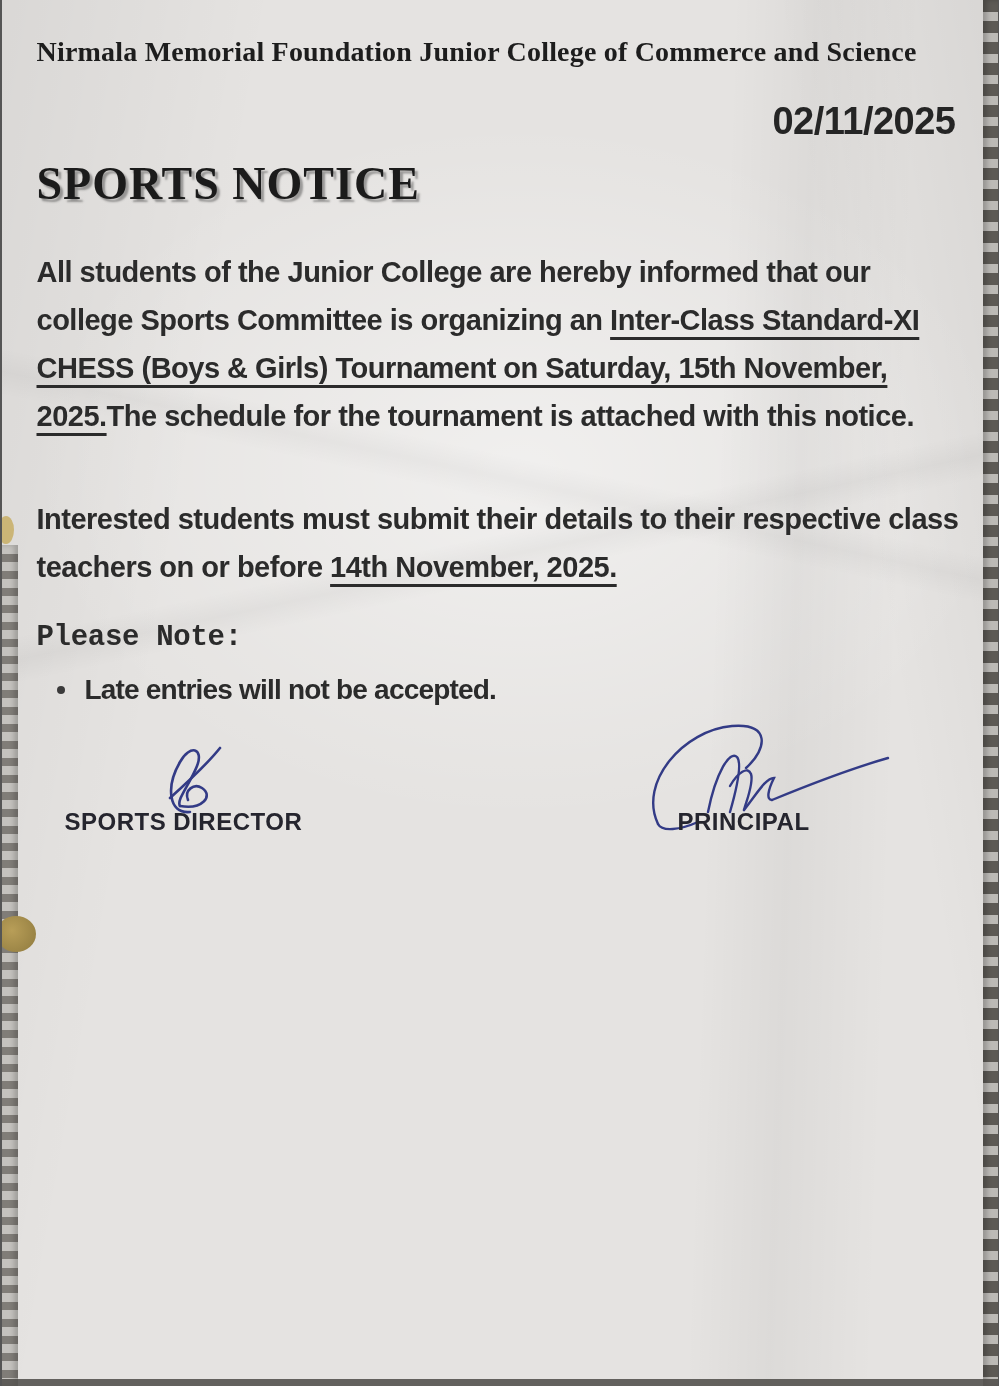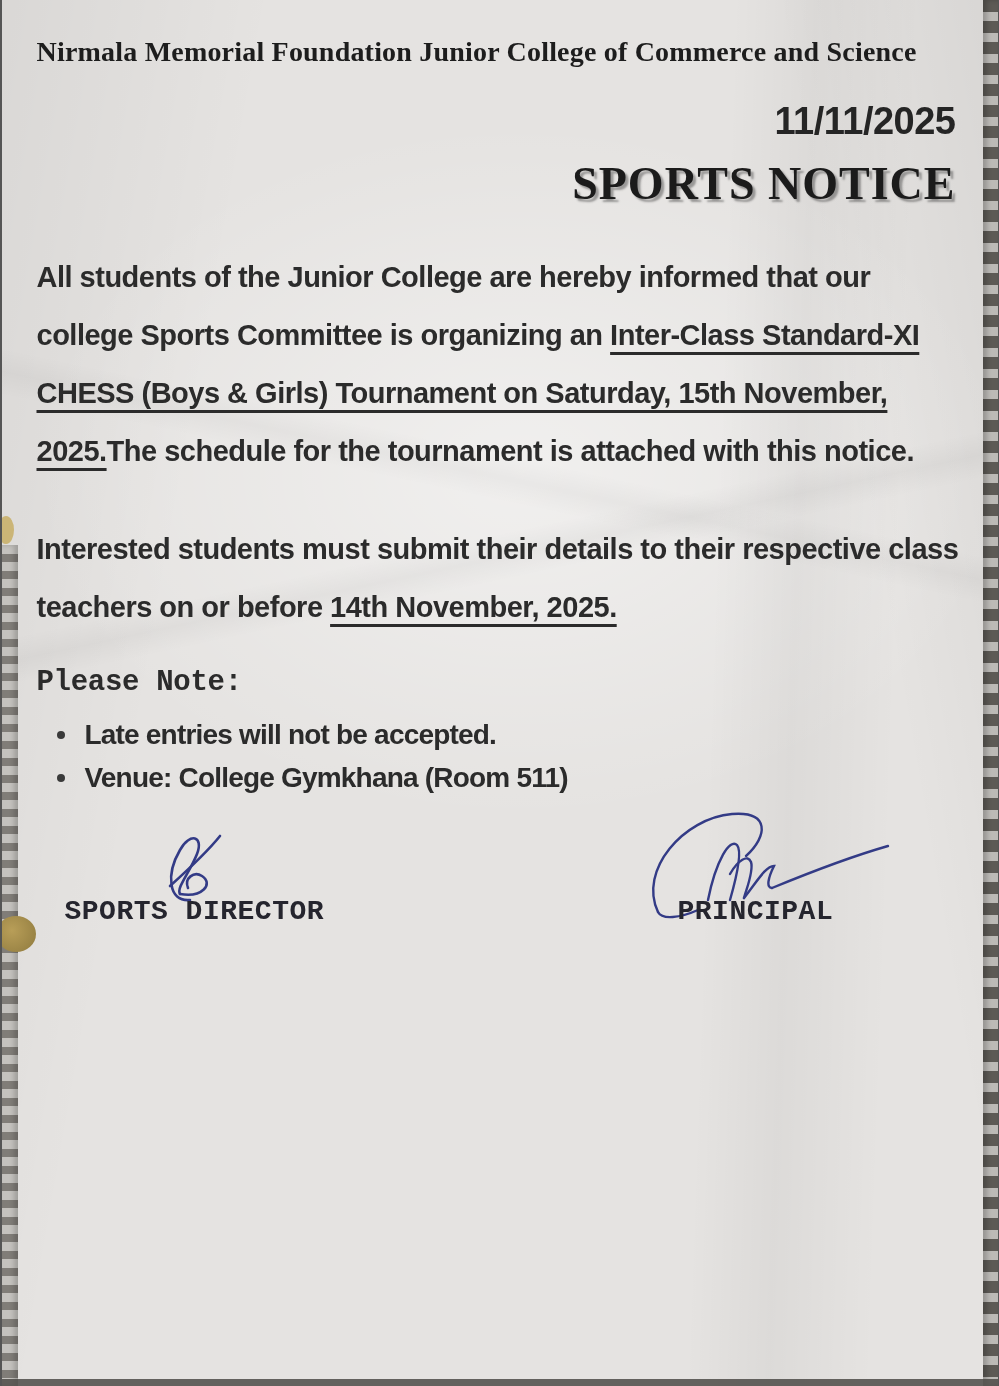--- a/index.html
+++ b/index.html
@@ -59,39 +59,39 @@
   }
   .date-row{
     text-align:right;
     margin-top:32px;
     font-weight:bold;
     font-size:38px;
     letter-spacing:-0.5px;
     color:#252525;
   }
   .page-title{
-    text-align:right;
+    text-align:left;
     margin-top:14px;
     font-family:"Liberation Serif", serif;
     font-weight:bold;
     font-size:46px;
     letter-spacing:1px;
     color:#1b1b1b;
     text-shadow:3px 3px 2px rgba(60,60,60,0.45);
   }
   .para{
     margin-top:38px;
     width:930px;
     font-weight:bold;
     font-size:29px;
     letter-spacing:-0.5px;
-    line-height:58px;
+    line-height:48px;
     color:#2b2b2b;
   }
-  .para + .para{ margin-top:40px; }
+  .para + .para{ margin-top:55px; }
   .u{
     text-decoration:underline;
     text-decoration-thickness:3px;
     text-underline-offset:7px;
     text-decoration-skip-ink:none;
   }
   .note-heading{
     margin-top:30px;
     font-weight:bold;
     font-size:29px;
@@ -123,52 +123,51 @@
   }
   .signature-row{
     margin-top:10px;
     display:flex;
     justify-content:space-between;
     align-items:flex-end;
     padding:0 60px 0 28px;
   }
   .sig-block{ position:relative; }
   .sig-label{
-    font-family:Liberation Mono, monospace;
-    font-weight:bold;
-    font-size:28px;
+    font-family:Liberation Sans, sans-serif;
+    font-weight:bold;
+    font-size:24px;
     letter-spacing:0.5px;
     color:#25252e;
   }
   .sig-left svg{ display:block;margin:0 0 -14px 85px; }
   .sig-right svg{ display:block;margin:0 0 -30px -20px; }
   .sig-right .sig-label{ margin-left:12px; }
 </style>
 </head>
 <body>
 
 <div class="photo">
   <div class="creases"></div>
 
   <div class="content">
     <div class="college-name">Nirmala Memorial Foundation Junior College of Commerce and Science</div>
 
-    <div class="date-row">11/11/2025</div>
+    <div class="date-row">02/11/2025</div>
 
     <div class="page-title">SPORTS NOTICE</div>
 
     <div class="para"><span>All students of the Junior College are hereby informed that our college Sports Committee is organizing an </span><span class="u">Inter-Class Standard-XI CHESS (Boys &amp; Girls) Tournament on Saturday, 15th November, 2025.</span><span>The schedule for the tournament is attached with this notice.</span></div>
 
     <div class="para"><span>Interested students must submit their details to their respective class teachers on or before </span><span class="u">14th November, 2025.</span></div>
 
     <div class="note-heading">Please Note:</div>
 
     <ul class="bullets">
       <li><span>Late entries will not be accepted.</span></li>
-      <li><span>Venue: College Gymkhana (Room 511)</span></li>
     </ul>
 
     <div class="signature-row">
       <div class="sig-block sig-left">
         <svg width="78" height="82" viewBox="0 0 78 82">
           <g fill="none" stroke="var(--signature-blue,#333b86)" stroke-width="2.6" stroke-linecap="round">
             <path d="M40,72 C18,74 16,46 30,22 C40,4 54,8 47,26 C40,44 26,60 30,66"></path>
             <path d="M20,58 C40,40 62,18 70,8"></path>
             <path d="M30,66 C52,70 64,56 52,48 C44,43 34,50 38,60"></path>
           </g>

